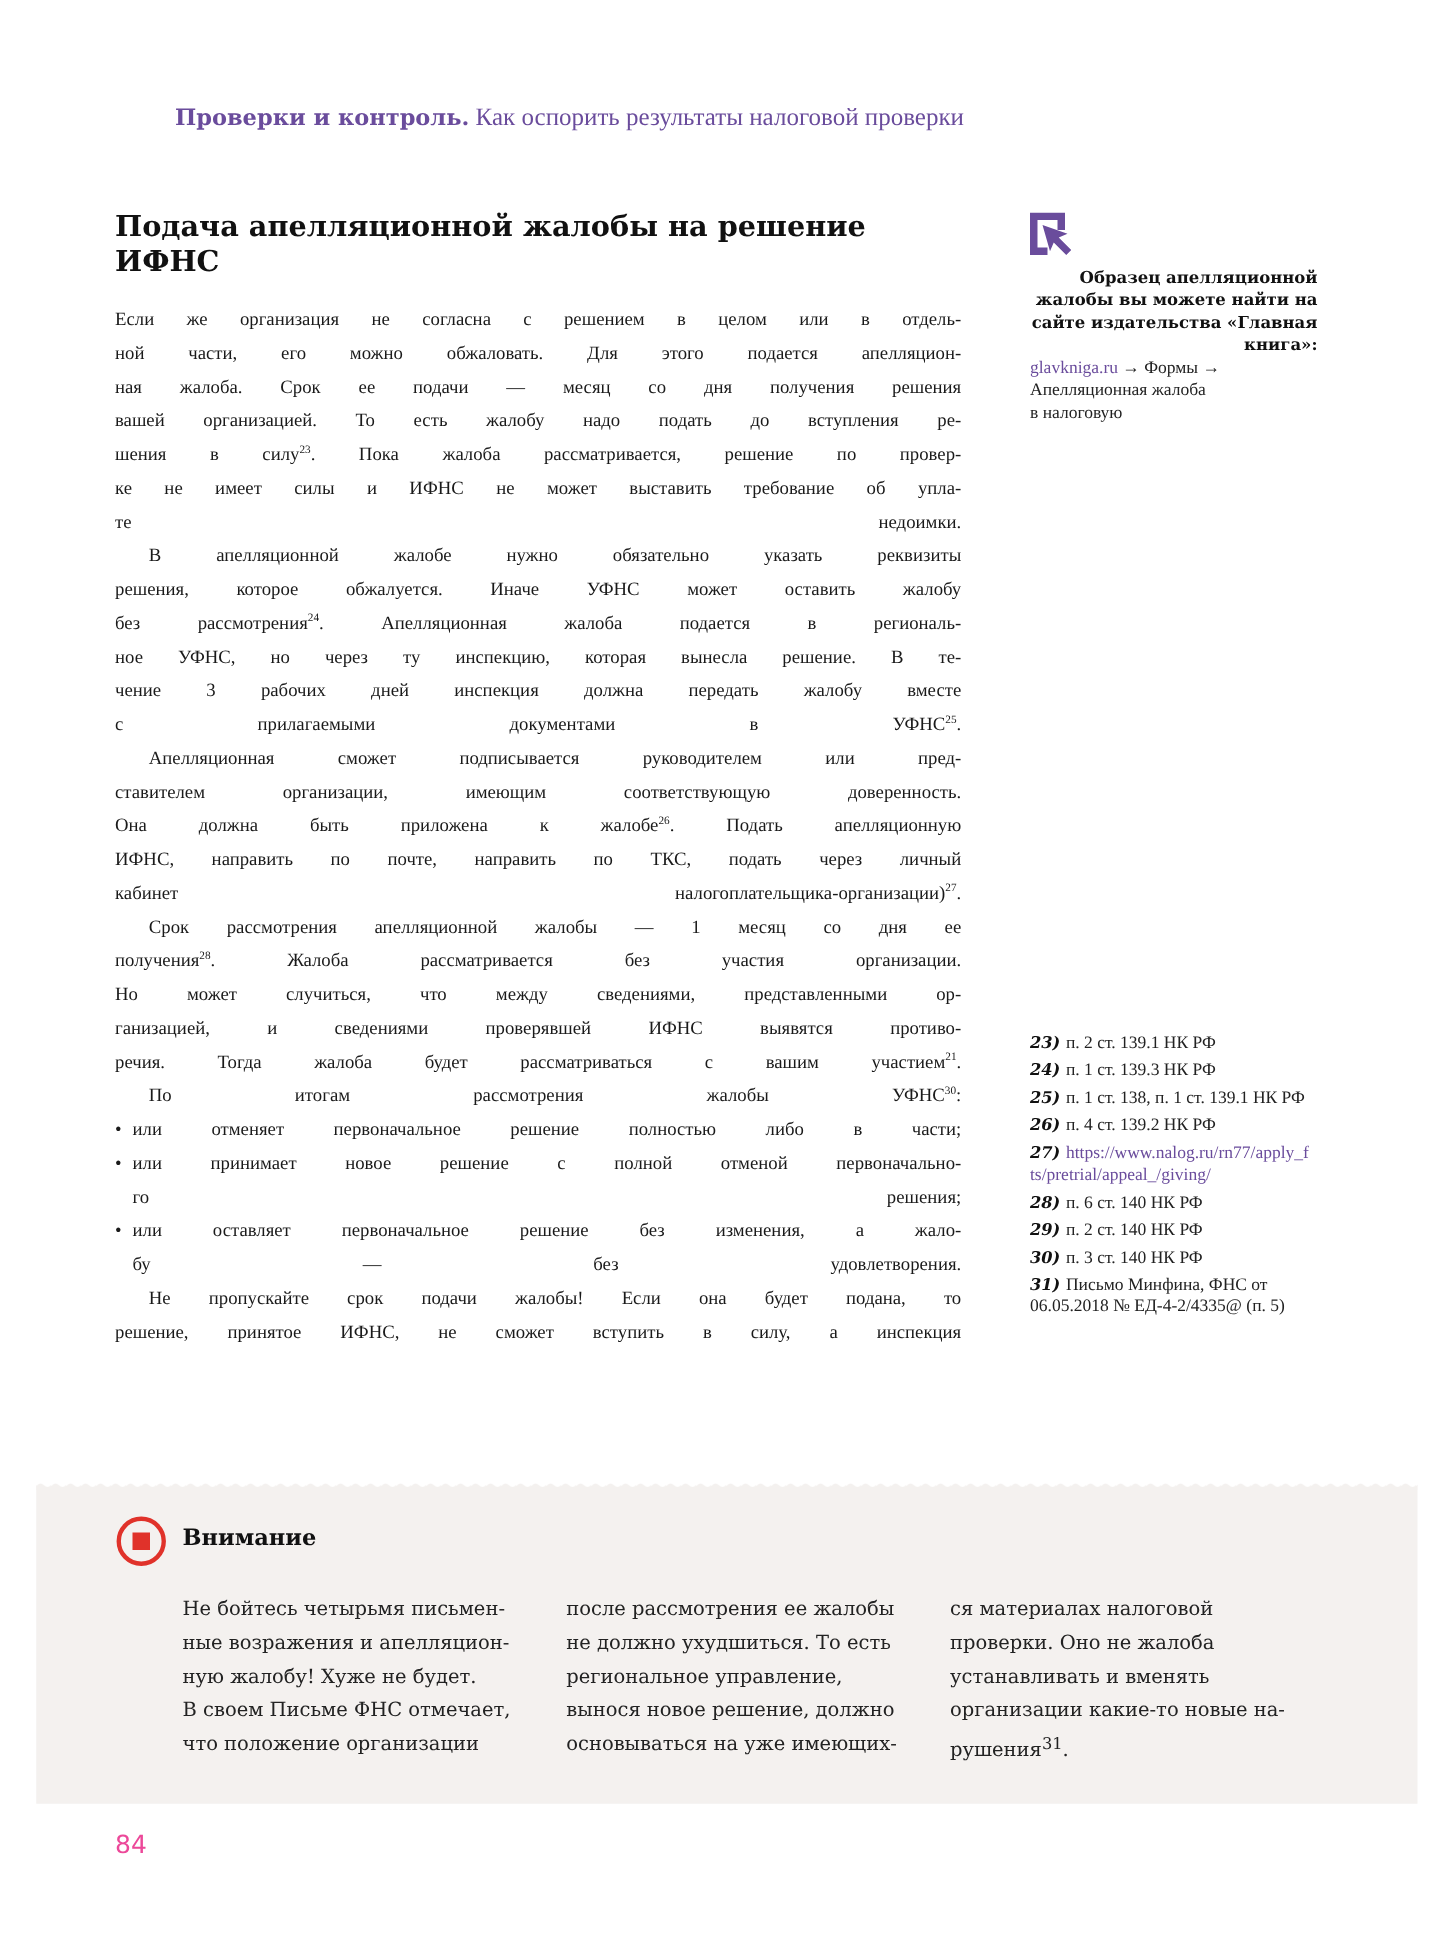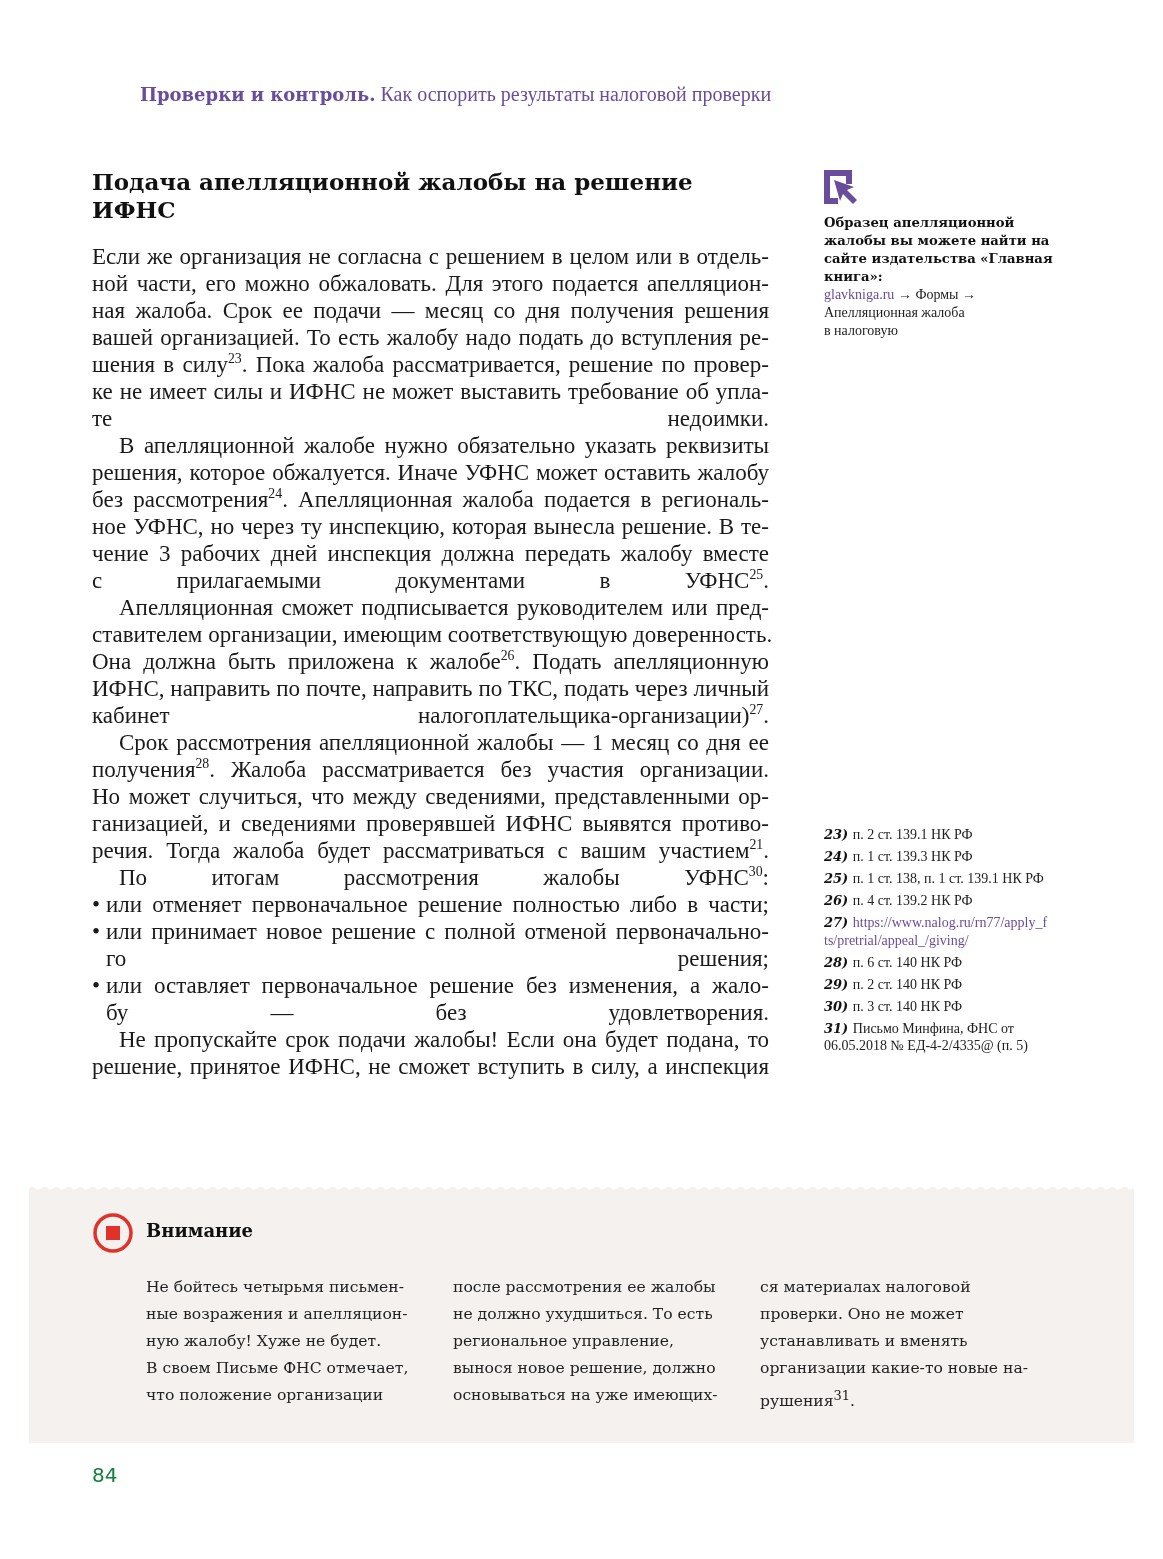--- a/index.html
+++ b/index.html
@@ -4,33 +4,33 @@
   <style>
     html, body { margin: 0; padding: 0; background: #ffffff; }
     body { width: 1163px; height: 1559px; position: relative; overflow: hidden;
       font-family: "DejaVu Serif", "Liberation Serif", serif; color: #1c1c1c; }
     .running-head { position: absolute; left: 92px; top: 83px; font-size: 20px; color: #6a4c9c;
       font-family: "Liberation Serif", serif; white-space: nowrap; margin-left: 48px; }
     .running-head .bold { font-weight: bold; font-family: "DejaVu Serif", serif; font-size: 18px; }
     .h2 { position: absolute; left: 92px; top: 168px; width: 690px; font-family: "DejaVu Serif", serif;
       font-weight: bold; font-size: 23px; line-height: 28px; color: #111; }
     .body-text { position: absolute; left: 92px; top: 243px; width: 677px;
-      font-family: "Liberation Serif", serif; font-size: 23px; line-height: 27px; color: #1a1a1a; }
+      font-family: "Liberation Serif", serif; font-size: 15px; line-height: 27px; color: #1a1a1a; }
     .body-text .line { display: block; height: 27px; text-align: justify; text-align-last: justify; white-space: nowrap; }
     .body-text .line.last { text-align-last: left; }
     .body-text .line.indent { padding-left: 27px; }
     .body-text .line.bullet { padding-left: 14px; position: relative; }
     .body-text .line.bullet-cont { padding-left: 14px; }
     .body-text .bullet-dot { position: absolute; left: 0; top: 0; }
     .body-text sup, .callout sup { font-size: 60%; line-height: 0; vertical-align: super; }
     .body-text .line span.j { display: inline-block; width: 100%; text-align: justify; text-align-last: justify; }
 
     .sidebar { position: absolute; left: 824px; top: 170px; width: 230px; }
     .cursor-icon { width: 34px; height: 36px; display: block; margin-bottom: 8px; }
-    .sidebar-title { font-family: "DejaVu Serif", serif; font-weight: bold; font-size: 13.2px; line-height: 18px; color: #111; }
+    .sidebar-title { font-family: "DejaVu Serif", serif; font-weight: bold; font-size: 13.2px; line-height: 18px; color: #111; text-align: right; }
     .sidebar-path { font-family: "Liberation Serif", serif; font-size: 14px; line-height: 18px; color: #222; }
     .sidebar-path .link { color: #6a4c9c; }
 
     .footnotes { position: absolute; left: 824px; top: 826px; width: 225px;
       font-family: "Liberation Serif", serif; font-size: 14px; line-height: 17.5px; color: #222; }
     .footnote { margin-bottom: 4.5px; }
     .footnote .num { font-family: "DejaVu Serif", serif; font-weight: bold; font-size: 13px; color: #111; font-style: italic; }
     .footnote .link { color: #6a4c9c; }
 
     .callout { position: absolute; left: 29px; top: 1188px; width: 1105px; height: 255px; background: #f4f1ef; }
@@ -39,21 +39,21 @@
     .callout-title { position: absolute; left: 146px; top: 1220px; font-family: "DejaVu Serif", serif;
       font-weight: bold; font-size: 18px; color: #111; }
     .callout-col { position: absolute; top: 1274px; width: 290px; font-family: "DejaVu Serif", serif;
       font-size: 15.6px; line-height: 27px; color: #222; white-space: nowrap; }
     .callout-col .cl { display: block; }
     .col1 { left: 146px; }
     .col2 { left: 453px; }
     .col3 { left: 760px; }
 
     .page-number { position: absolute; left: 92px; top: 1463px; font-family: "DejaVu Sans", sans-serif;
-      font-size: 20px; color: #15803d; }
+      font-size: 20px; color: #ec4899; }
   </style>
 </head>
 <body>
 
 <div class="running-head">
   <span class="bold">Проверки и контроль.</span>
   <span>Как оспорить результаты налоговой проверки</span>
 </div>
 
 <div class="h2">
@@ -147,19 +147,19 @@
   </div>
 <div class="callout-col col2" id="col2">
     <span class="cl">после рассмотрения ее жалобы</span>
     <span class="cl">не должно ухудшиться. То есть</span>
     <span class="cl">региональное управление,</span>
     <span class="cl">вынося новое решение, должно</span>
     <span class="cl">основываться на уже имеющих-</span>
   </div>
 <div class="callout-col col3" id="col3">
     <span class="cl">ся материалах налоговой</span>
-    <span class="cl">проверки. Оно не может</span>
+    <span class="cl">проверки. Оно не жалоба</span>
     <span class="cl">устанавливать и вменять</span>
     <span class="cl">организации какие-то новые на-</span>
     <span class="cl">рушения<sup>31</sup>.</span>
   </div>
 
 <div class="page-number">84</div>
 
 </body></html>

